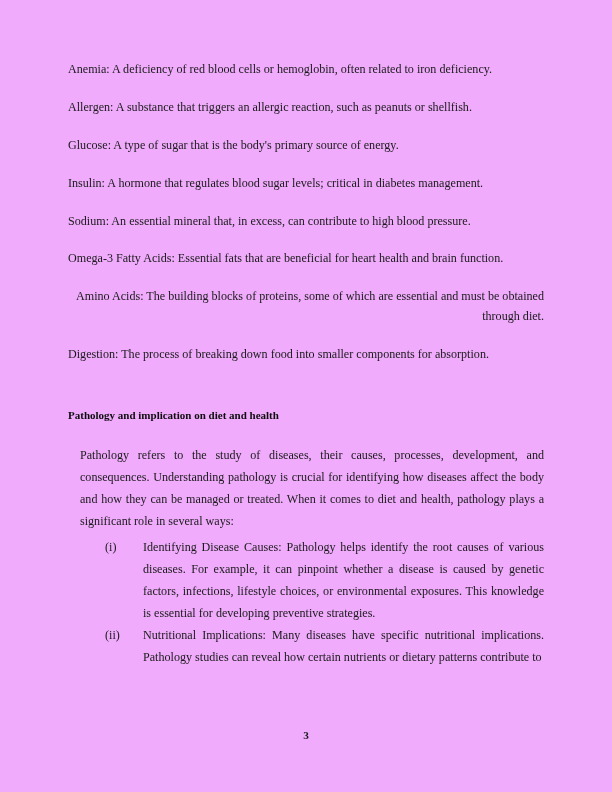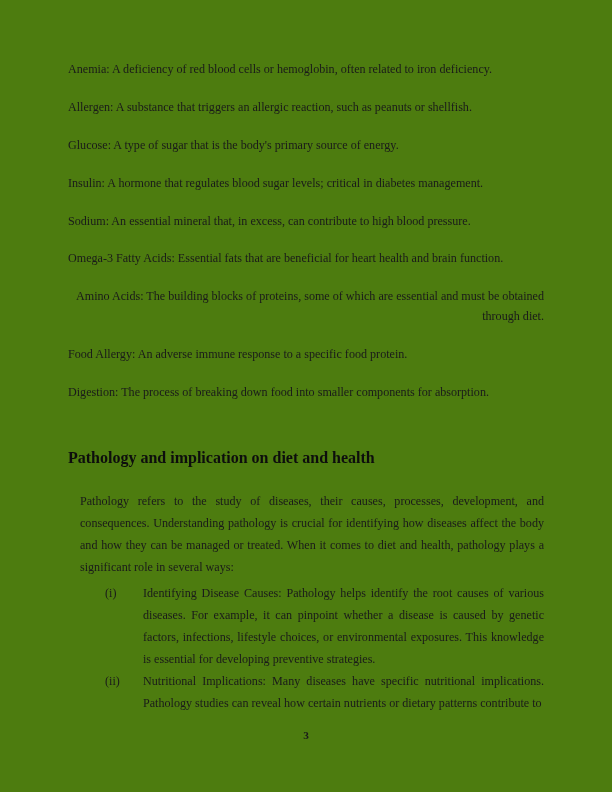--- a/index.html
+++ b/index.html
@@ -14,21 +14,21 @@
     font-family: "Liberation Serif", "DejaVu Serif", serif;
     color: #1a1a1a;
     overflow: hidden;
   }
   .page {
     position: absolute;
     left: 0;
     top: 0;
     width: 612px;
     height: 792px;
-    background: #4d7c0f;
+    background: #f0abfc;
   }
   .content {
     position: absolute;
     left: 68px;
     top: 60px;
     width: 476px;
   }
   .glossary {
     margin: 0;
     padding: 0;
@@ -39,21 +39,21 @@
     line-height: 1.62;
     text-align: left;
     margin: 0 0 18.3px 0;
     color: #1a1a1a;
   }
   .glossary-entry.wrap {
     text-align: right;
     margin-bottom: 18.3px;
   }
   .section-heading {
-    font-size: 16px;
+    font-size: 11px;
     font-weight: bold;
     line-height: 1.6;
     margin: 43px 0 0 0;
     color: #0d0d0d;
   }
   .body-para {
     font-size: 12.1px;
     line-height: 1.82;
     text-align: justify;
     margin: 19px 0 0 12px;
@@ -103,21 +103,20 @@
   <div class="content">
 
     <div class="glossary">
       <p class="glossary-entry">Anemia: A deficiency of red blood cells or hemoglobin, often related to iron deficiency.</p>
       <p class="glossary-entry">Allergen: A substance that triggers an allergic reaction, such as peanuts or shellfish.</p>
       <p class="glossary-entry">Glucose: A type of sugar that is the body's primary source of energy.</p>
       <p class="glossary-entry">Insulin: A hormone that regulates blood sugar levels; critical in diabetes management.</p>
       <p class="glossary-entry">Sodium: An essential mineral that, in excess, can contribute to high blood pressure.</p>
       <p class="glossary-entry">Omega-3 Fatty Acids: Essential fats that are beneficial for heart health and brain function.</p>
       <p class="glossary-entry wrap">Amino Acids: The building blocks of proteins, some of which are essential and must be obtained through diet.</p>
-      <p class="glossary-entry">Food Allergy: An adverse immune response to a specific food protein.</p>
       <p class="glossary-entry">Digestion: The process of breaking down food into smaller components for absorption.</p>
     </div>
 
     <h2 class="section-heading">Pathology and implication on diet and health</h2>
 
     <p class="body-para">Pathology refers to the study of diseases, their causes, processes, development, and consequences. Understanding pathology is crucial for identifying how diseases affect the body and how they can be managed or treated. When it comes to diet and health, pathology plays a significant role in several ways:</p>
 
     <div class="roman-list">
       <div class="roman-item">
         <span class="roman-marker">(i)</span>

